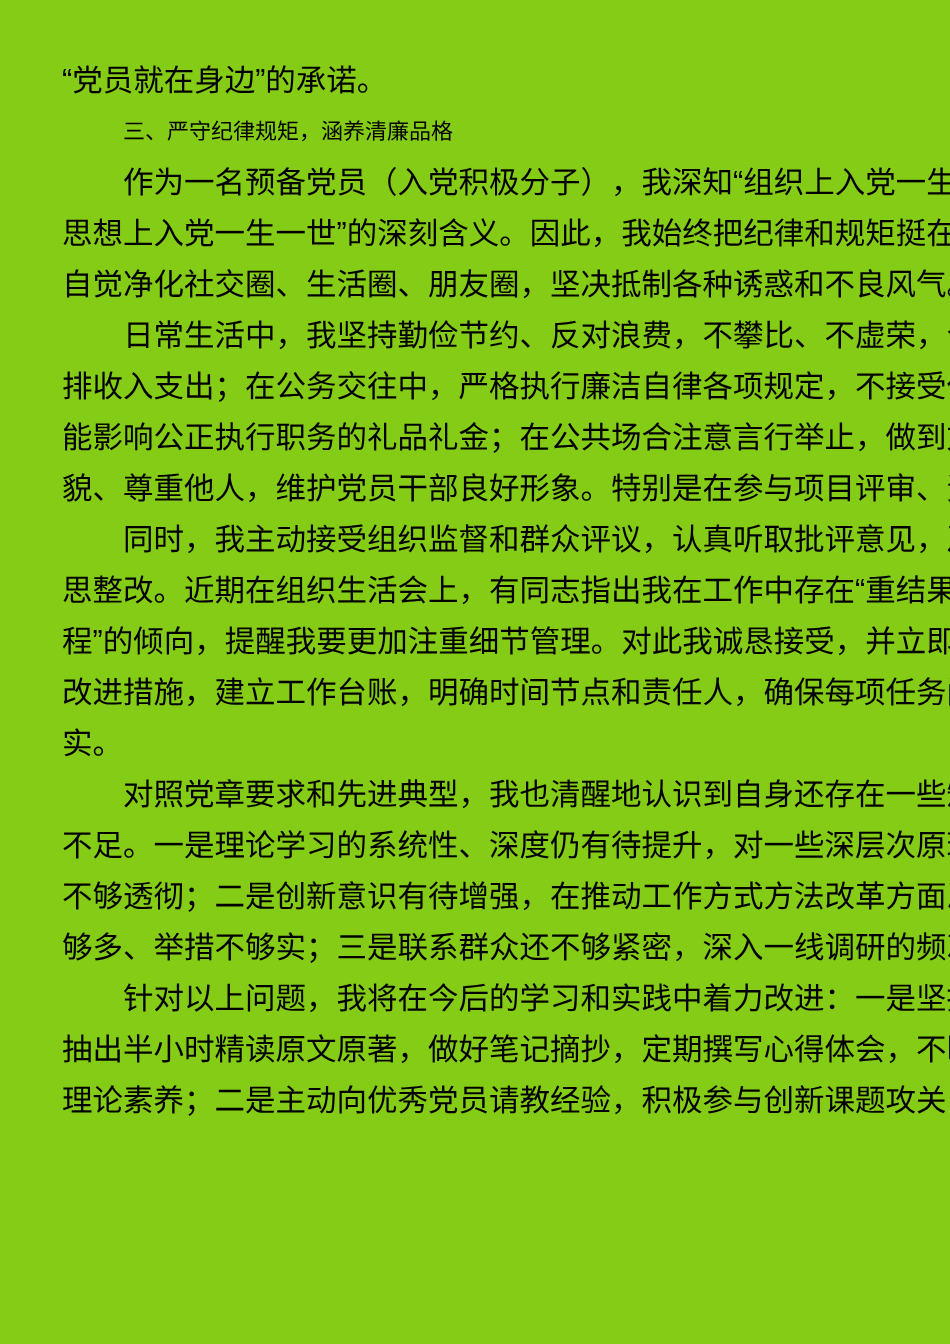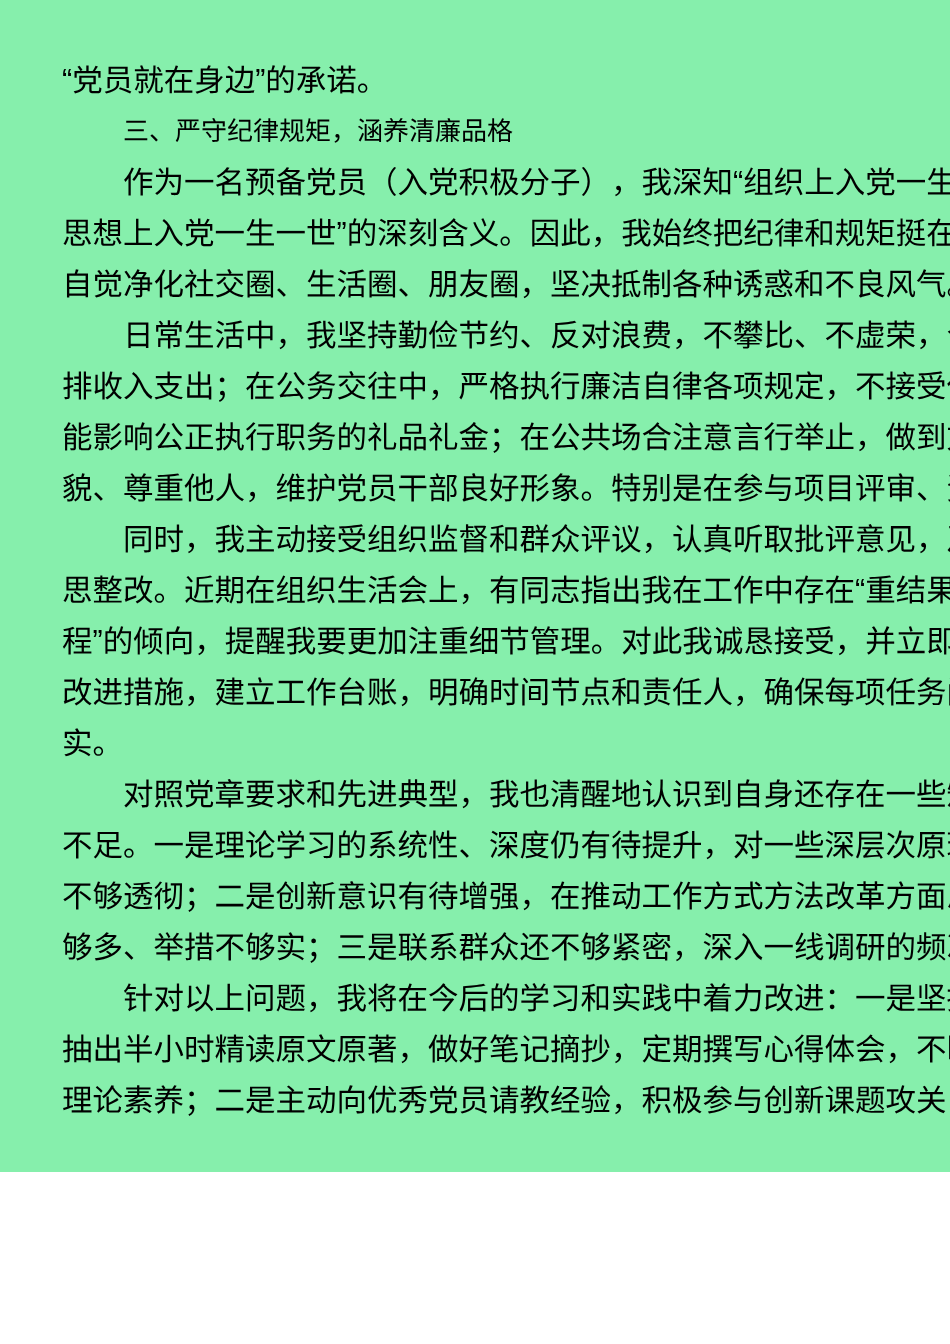--- a/index.html
+++ b/index.html
@@ -12,22 +12,22 @@
     width: 950px;
     height: 1344px;
     overflow: hidden;
     font-family: "Liberation Sans", "DejaVu Sans", sans-serif;
     color: #000000;
   }
 
   .page {
     position: relative;
     width: 950px;
-    height: 1172px;
-    background: #86efac;
+    height: 1344px;
+    background: #84cc16;
     box-sizing: border-box;
   }
 
   .page-body {
     position: absolute;
     left: 62px;
     top: 55px;
     width: 828px;
   }
 
@@ -61,21 +61,21 @@
     text-indent: 0;
     padding-left: 61px;
   }
 
   
   .doc-line.flush {
     display: block;
   }
 
   .heading-line {
-    font-size: 26px;
+    font-size: 22px;
     line-height: 51px;
     height: 51px;
     padding-left: 61px;
     white-space: nowrap;
     color: #000000;
     font-family: Liberation Serif, serif;
   }
 </style>
 </head>
 <body>

